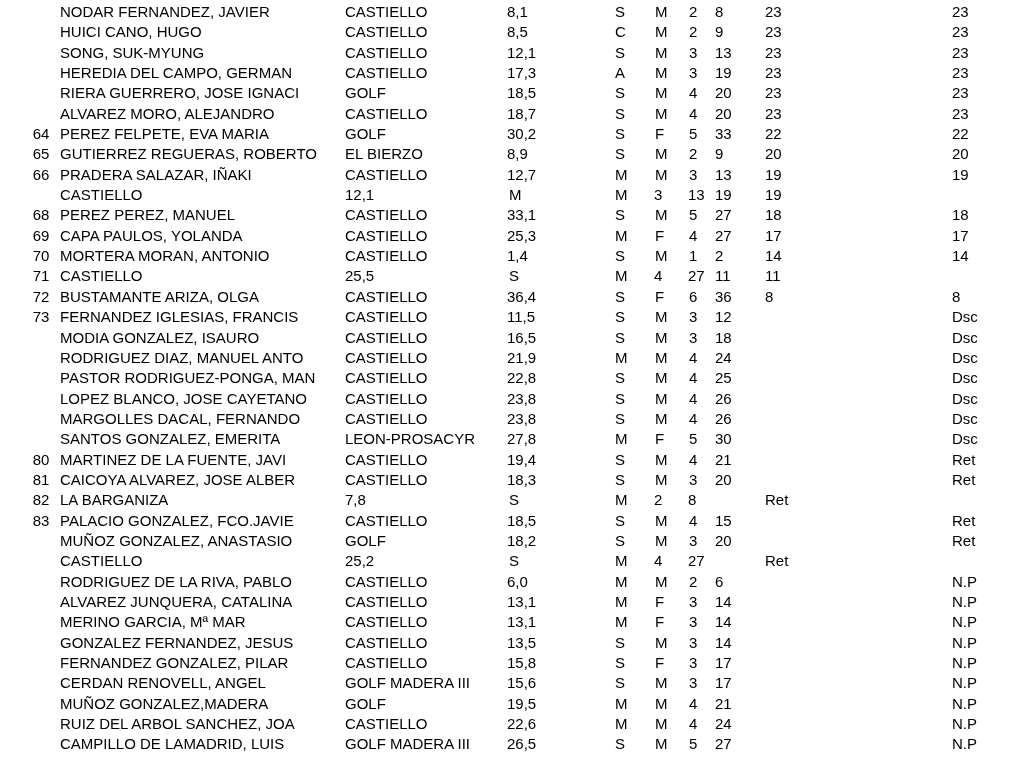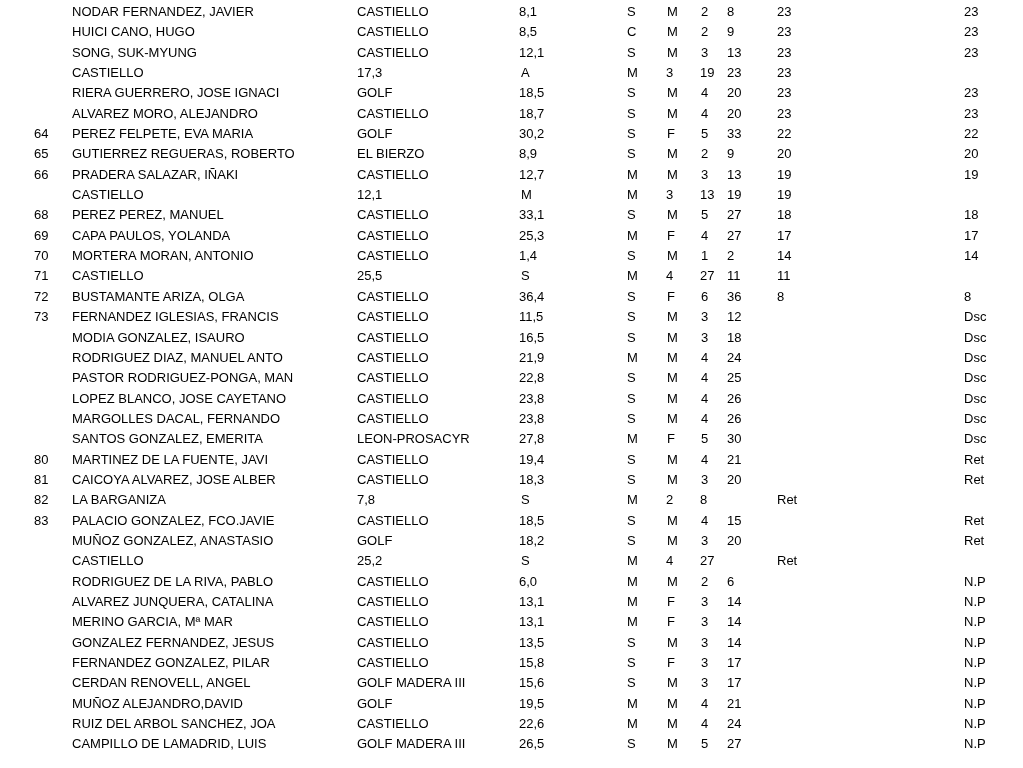--- a/index.html
+++ b/index.html
@@ -13,26 +13,25 @@
   #results-table {
     position: absolute;
     top: 2px; left: 0;
     width: 1023px;
   }
   .row {
     display: grid;
     grid-template-columns: 60px 285px 162px 106px 40px 35px 27px 50px 187px 71px;
     height: 20.35px;
     line-height: 20.35px;
-    font-size: 13px;
+    font-size: 15px;
     white-space: nowrap;
-    margin-left: 12px;
   }
   .cell { overflow: visible; }
-  .cell.pos   { padding-left: 22px; }
+  .cell.pos   { padding-left: 22px; text-align: center; }
   .cell.cat   { padding-left: 2px; }
   .cell.sex   { padding-left: 2px; }
   .cell.numa  { padding-left: 1px; }
 </style>
 </head>
 <body>
 
 <div id="results-table">
     <div class="row">
       <div class="cell pos"></div>
@@ -65,20 +64,21 @@
       <div class="cell hcp">12,1</div>
       <div class="cell cat">S</div>
       <div class="cell sex">M</div>
       <div class="cell numa">3</div>
       <div class="cell numb">13</div>
       <div class="cell pts">23</div>
       <div class="cell res">23</div>
     </div>
     <div class="row">
       <div class="cell pos"></div>
+      <div class="cell name">HEREDIA DEL CAMPO, GERMAN</div>
       <div class="cell club">CASTIELLO</div>
       <div class="cell hcp">17,3</div>
       <div class="cell cat">A</div>
       <div class="cell sex">M</div>
       <div class="cell numa">3</div>
       <div class="cell numb">19</div>
       <div class="cell pts">23</div>
       <div class="cell res">23</div>
     </div>
     <div class="row">
@@ -432,21 +432,21 @@
       <div class="cell hcp">15,6</div>
       <div class="cell cat">S</div>
       <div class="cell sex">M</div>
       <div class="cell numa">3</div>
       <div class="cell numb">17</div>
       <div class="cell pts"></div>
       <div class="cell res">N.P</div>
     </div>
     <div class="row">
       <div class="cell pos"></div>
-      <div class="cell name">MUÑOZ ALEJANDRO,DAVID</div>
+      <div class="cell name">MUÑOZ GONZALEZ,MADERA</div>
       <div class="cell club">GOLF</div>
       <div class="cell hcp">19,5</div>
       <div class="cell cat">M</div>
       <div class="cell sex">M</div>
       <div class="cell numa">4</div>
       <div class="cell numb">21</div>
       <div class="cell pts"></div>
       <div class="cell res">N.P</div>
     </div>
     <div class="row">

